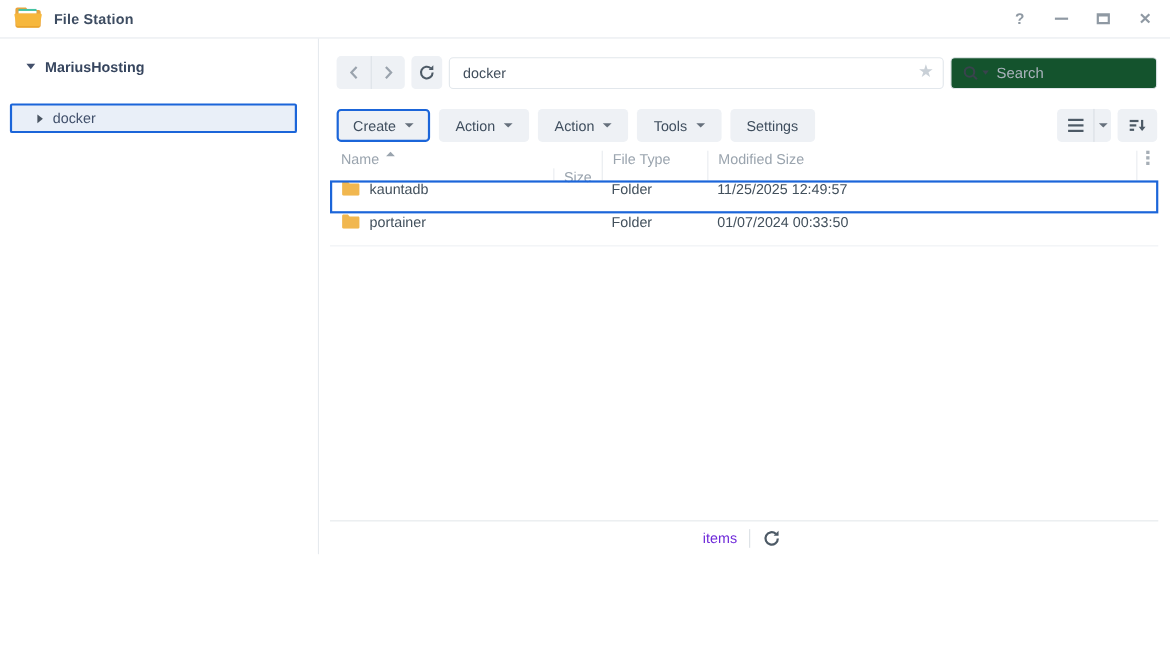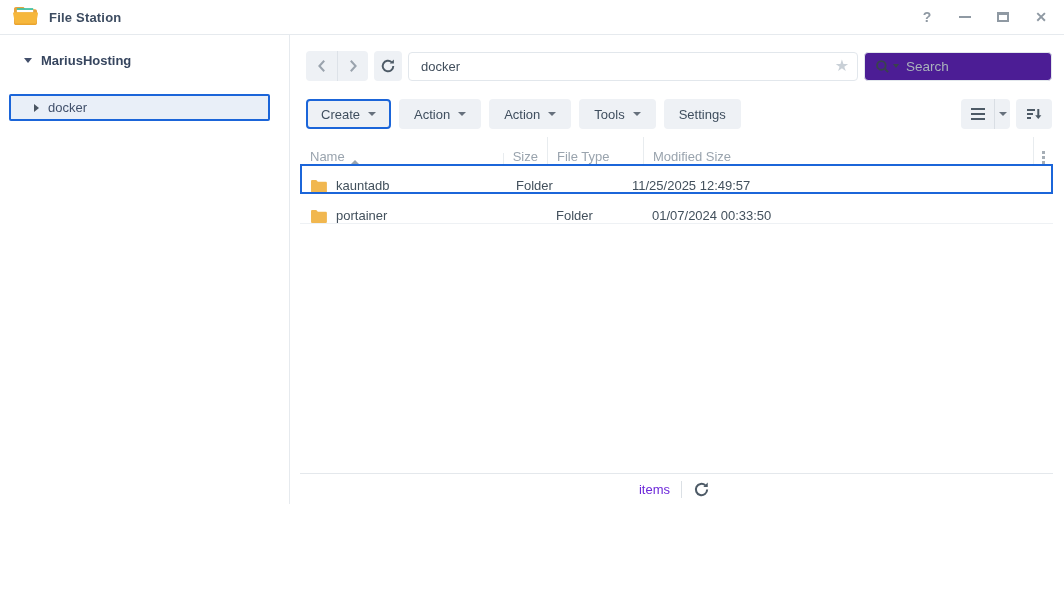--- a/index.html
+++ b/index.html
@@ -34,53 +34,53 @@
   .toolbar-row1 { display:flex; align-items:center; height:30px; margin:16px 12px 0 16px; gap:6px; flex:none; }
   .nav-seg { display:flex; height:30px; background:#eef1f5; border-radius:4px; overflow:hidden; flex:none; }
   .nav-btn { width:31px; display:flex; align-items:center; justify-content:center; cursor:pointer; }
   .nav-btn + .nav-btn { border-left:1px solid #dde2e8; }
   .refresh-btn { width:28px; height:30px; background:#eef1f5; border-radius:4px; display:flex; align-items:center; justify-content:center; cursor:pointer; flex:none; }
   .path-field { flex:1; height:29px; border:1px solid #e2e7ec; border-radius:4px; display:flex; align-items:center;
     padding:0 8px 0 12px; color:#414e5c; background:#fff; }
   .path-text { flex:1; }
   .star { color:#c9d0d7; font-size:16px; line-height:1; cursor:pointer; }
   .search-box { width:188px; height:29px; border:1px solid #e2e7ec; border-radius:4px; display:flex; align-items:center;
-    padding:0 10px; gap:3px; background:#4c1d95; flex:none; }
+    padding:0 10px; gap:3px; background:#14532d; flex:none; }
   .search-caret { width:0; height:0; border-left:3.5px solid transparent; border-right:3.5px solid transparent; border-top:4px solid #39434d; margin-right:4px; }
   .search-ph { color:#a9b2bb; font-size:13.5px; }
 
   
   .toolbar-row2 { display:flex; align-items:center; margin:18px 12px 0 16px; height:30px; flex:none; }
   .tb-btn { height:30px; background:#eef1f5; border:none; border-radius:4px; padding:0 15px; display:flex; align-items:center;
     gap:8px; color:#3f4e5e; font-size:13px; font-family:inherit; margin-right:8px; cursor:pointer; }
   .tb-btn.primary-outline { border:2px solid #1b65d9; padding:0 13px; }
   .btn-caret { width:0; height:0; border-left:4px solid transparent; border-right:4px solid transparent; border-top:4.5px solid #66707c; }
   .spacer { flex:1; }
   .view-split { display:flex; height:30px; background:#eef1f5; border-radius:4px; align-items:stretch; margin-right:6px; cursor:pointer; }
   .view-main { width:33px; display:flex; flex-direction:column; justify-content:center; align-items:center; gap:3px; }
   .hbar { width:14px; height:2px; background:#4d5a66; }
   .view-caret { width:16px; border-left:1px solid #d9dee4; display:flex; align-items:center; justify-content:center; }
   .sort-btn { width:36px; height:30px; background:#eef1f5; border-radius:4px; display:flex; align-items:center; justify-content:center; cursor:pointer; }
 
   
   .list { flex:1; display:flex; flex-direction:column; margin:8px 11px 0 10px; min-height:0; }
   .list-header { height:27px; flex:none; display:flex; align-items:stretch; color:#9aa4ae; }
-  .cell { display:flex; align-items:flex-end; }
+  .cell { display:flex; align-items:flex-start; }
   .col-name { flex:1; padding-left:10px; gap:6px; }
   .col-size { width:44px; justify-content:flex-end; padding-right:9px;margin-top:16px; }
   .col-type { width:96px; padding-left:9px; }
   .col-modified { width:390px; padding-left:9px; }
   .col-dots { width:20px; justify-content:center; }
   .list-header .col-size, .list-header .col-type, .list-header .col-modified, .list-header .col-dots { border-left:1px solid #e8ecef; }
   .sort-asc { width:0; height:0; border-left:4px solid transparent; border-right:4px solid transparent; border-bottom:4.5px solid #9aa4ae; margin-top:1px; }
   .dots { display:flex; flex-direction:column; gap:2px; cursor:pointer; }
   .dots i { width:3px; height:3px; background:#a6aeb6; display:block; }
 
   .row { height:30px; flex:none; display:flex; align-items:stretch; border-bottom:1px solid #eef1f4; color:#42505c; cursor:pointer; }
-  .row.selected { outline:2px solid #1b65d9; outline-offset:-2px; border-bottom-color:transparent;gap:20px; }
+  .row.selected { outline:2px solid #1b65d9; outline-offset:-2px; border-bottom-color:transparent; }
   .row .col-name { gap:9px; }
 
   .filler { flex:1; }
 
   
   .statusbar { height:31px; flex:none; border-top:1px solid #e4e8ec; display:flex; align-items:center; justify-content:center; gap:11px; color:#6d28d9; padding-right:4px; }
   .status-sep { width:1px; height:17px; background:#dbe0e5; }
   .status-refresh { display:flex; align-items:center; cursor:pointer; }
 </style>
 </head>

